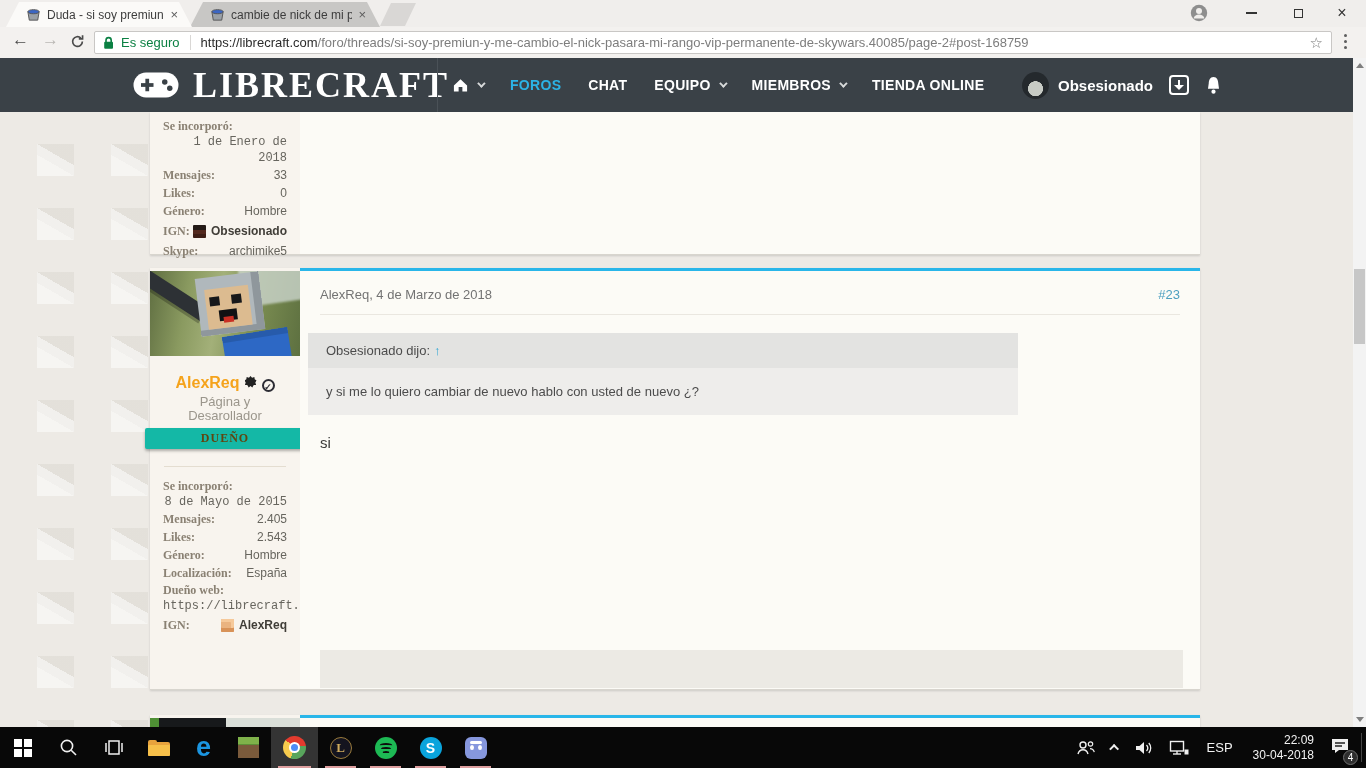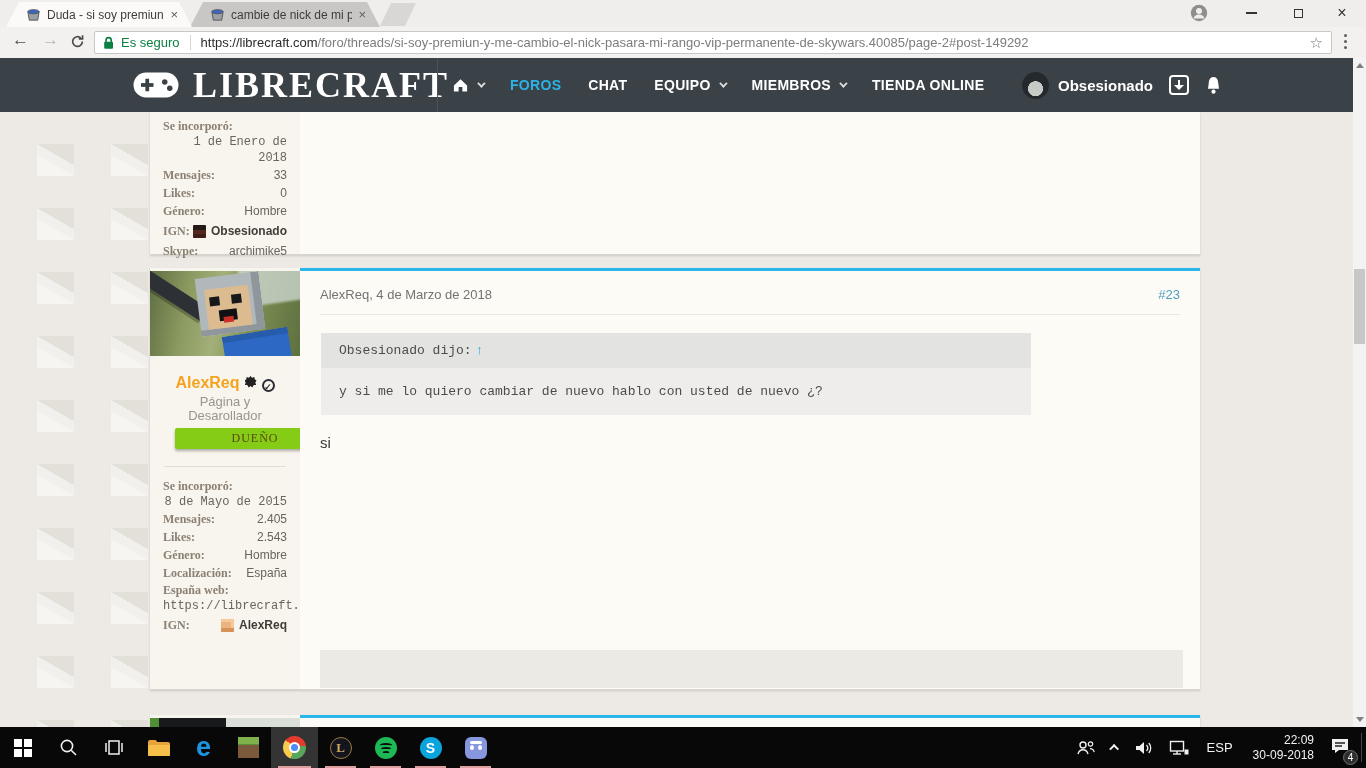--- a/index.html
+++ b/index.html
@@ -105,33 +105,33 @@
      transform:rotate(-9deg); box-shadow: inset 0 6px 0 #275bab; }
 
   .author-row { position:absolute; top:106px; left:0; width:150px; text-align:center; }
   .author-name { color:#f5a31c; font-weight:bold; font-size:16px; }
   .badge-star { display:inline-block; width:12px; height:12px; background:#222; margin-left:5px;
      clip-path: polygon(50% 0,63% 15%,82% 8%,85% 28%,100% 38%,90% 55%,97% 75%,77% 76%,65% 95%,50% 84%,35% 95%,23% 76%,3% 75%,10% 55%,0 38%,15% 28%,18% 8%,37% 15%); }
   .badge-check { display:inline-block; width:13px; height:13px; border:2px solid #2c2c34; border-radius:50%;
      font-size:9px; line-height:12px; color:#2c2c34; font-weight:bold; text-align:center; margin-left:5px; vertical-align:-2px; }
   .author-role { position:absolute; left:0; width:150px; text-align:center; color:#9b968c; font-size:13px; line-height:14px; }
   .role1 { top:127px; } .role2 { top:141px; }
-  .duenio-banner { position:absolute; top:160px; left:-5px; width:160px; height:21px; background:#84cc16;
+  .duenio-banner { position:absolute; top:160px; left:-5px; width:160px; height:21px; background:#14b8a6;
      border-radius:2px; box-shadow:0 2px 3px rgba(0,0,0,.3); text-align:center;
-     font-family:"Liberation Serif", serif; font-weight:normal; font-size:12px; letter-spacing:1px;
-     color:#5f4610; line-height:21px;margin-left:30px; }
+     font-family:"Liberation Serif", serif; font-weight:bold; font-size:12px; letter-spacing:1px;
+     color:#5f4610; line-height:21px; }
   .side-divider { position:absolute; top:198px; left:14px; right:14px; border-top:1px solid #e4ddd0; }
   .side-stats2 { position:absolute; top:210px; left:0; right:0; }
   .side-stats1 { position:absolute; top:6px; left:0; right:0; }
 
   
   .post-date { position:absolute; left:20px; top:16px; font-size:13px; color:#737373; }
   .post-num { position:absolute; right:20px; top:16px; font-size:13px; color:#4d9fc0; }
   .msg-divider { position:absolute; top:43px; left:20px; right:20px; border-top:1px solid #eae7e0; }
-  .quote { position:absolute; top:62px; left:21px; width:710px;font-family:Liberation Mono, monospace; }
+  .quote { position:absolute; top:62px; left:8px; width:710px; }
   .quote-head { height:35px; background:#e3e3e1; font-size:13px; color:#4c4c4c; line-height:35px; padding:0 18px; }
   .quote-arrow { color:#2fa6d4; margin-left:4px; }
   .quote-body { height:47px; background:#eeedeb; font-size:13px; color:#4c4c4c; line-height:20px; padding:14px 18px; }
   .post-body { position:absolute; top:163px; left:20px; font-size:15px; color:#3a3a38; }
   .post-footer { position:absolute; top:379px; left:20px; width:863px; height:38px; background:#eceae4; }
 
   
   .sliver-av { position:absolute; left:0; top:3px; width:150px; height:9px; background:#17191b; }
   .sliver-green { position:absolute; left:0; top:0; width:9px; height:9px; background:#4f9035; }
   .sliver-light { position:absolute; left:76px; top:0; width:74px; height:9px; background:#dadfd9; }
@@ -241,21 +241,21 @@
           <path d="M13.4 1.2v4h-4" fill="none" stroke="#4b4b4b" stroke-width="1.8"></path>
         </svg>
     </span>
     <div class="omnibox">
       <svg width="11" height="14" viewBox="0 0 11 14">
           <path d="M3 6V4.2a2.6 2.6 0 0 1 5.2 0V6" stroke="#0b8043" stroke-width="1.6" fill="none"></path>
           <rect x="1.2" y="5.8" width="8.8" height="7" rx="1" fill="#0b8043"></rect>
         </svg>
       <span class="secure">Es seguro</span>
       <span class="omni-sep"></span>
-      <span class="url"><span class="dom">https://librecraft.com</span><span class="path">/foro/threads/si-soy-premiun-y-me-cambio-el-nick-pasara-mi-rango-vip-permanente-de-skywars.40085/page-2#post-149292</span></span>
+      <span class="url"><span class="dom">https://librecraft.com</span><span class="path">/foro/threads/si-soy-premiun-y-me-cambio-el-nick-pasara-mi-rango-vip-permanente-de-skywars.40085/page-2#post-168759</span></span>
       <span class="star">☆</span>
     </div>
     <div class="menu-dots">
         <i></i>
         <i></i>
         <i></i>
       </div>
   </div>
 
   <div class="site-header">
@@ -378,21 +378,21 @@
             </div>
           <div class="stat">
               <span class="lbl">Género:</span>
               <span>Hombre</span>
             </div>
           <div class="stat">
               <span class="lbl">Localización:</span>
               <span>España</span>
             </div>
           <div class="stat stack">
-              <span class="lbl">España web:</span>
+              <span class="lbl">Dueño web:</span>
               <span class="val">https://librecraft.com</span>
             </div>
           <div class="stat" style="line-height:22px;">
               <span class="lbl">IGN:</span>
               <span class="ign-wrap">
                 <span class="mc-face tan"></span>
                 <span class="ign-val">AlexReq</span>
               </span>
             </div>
         </div>
@@ -525,21 +525,21 @@
         <svg width="20" height="16" viewBox="0 0 20 16">
             <rect x="1.5" y="1.5" width="13" height="9.5" fill="none" stroke="#f0f0f0" stroke-width="1.4"></rect>
             <path d="M4 14h8" stroke="#f0f0f0" stroke-width="1.4"></path>
             <path d="M8 11v3" stroke="#f0f0f0" stroke-width="1.4"></path>
             <rect x="15.5" y="9.5" width="4" height="5" fill="#f0f0f0"></rect>
           </svg>
       </span>
       <span class="lang">ESP</span>
       <span class="clock">
         <div>22:09</div>
-        <div>30-09-2018</div>
+        <div>30-04-2018</div>
       </span>
       <span class="action-ic">
         <svg width="20" height="18" viewBox="0 0 20 18">
             <path d="M2 2h16v11h-9l-4 3v-3H2z" fill="#f0f0f0"></path>
             <path d="M5 6h10M5 9h7" stroke="#222" stroke-width="1.4"></path>
           </svg>
         <span class="action-badge">4</span>
       </span>
       <span class="show-desktop"></span>
     </div>

